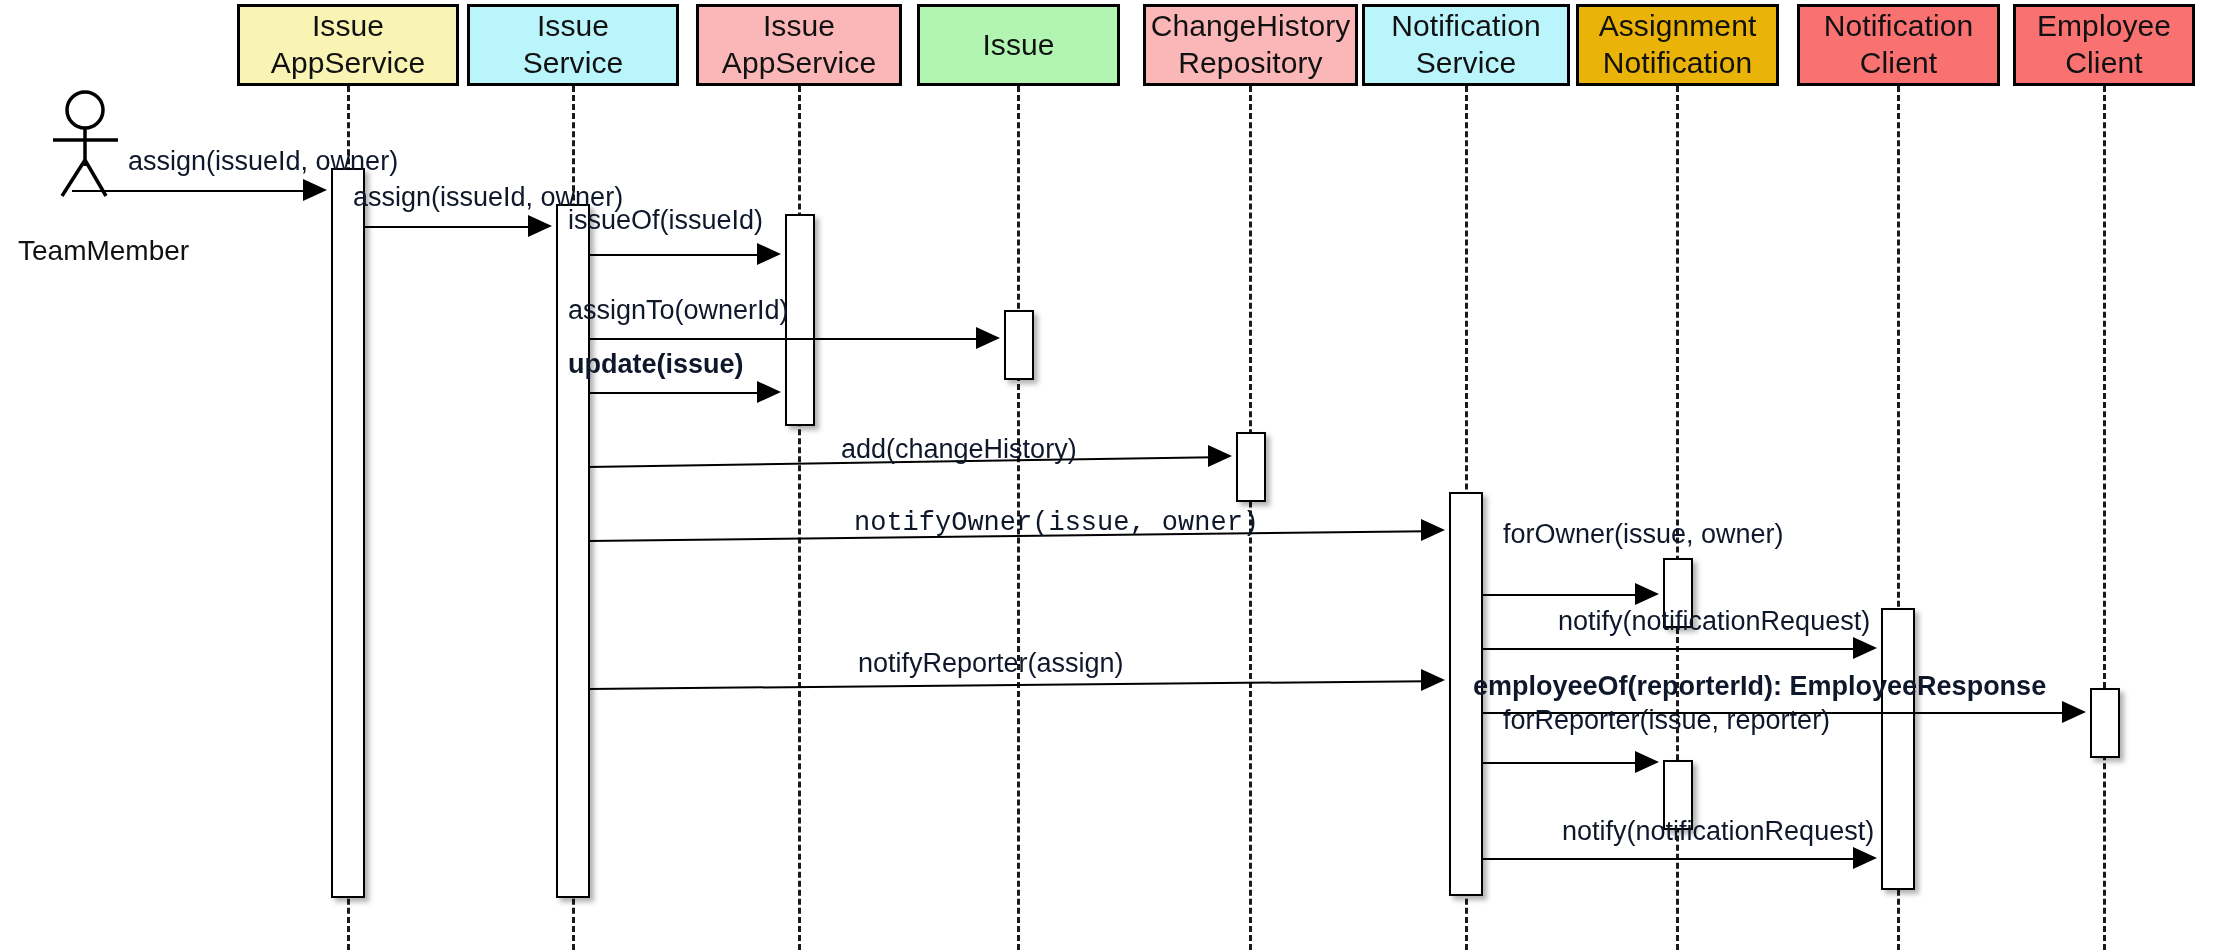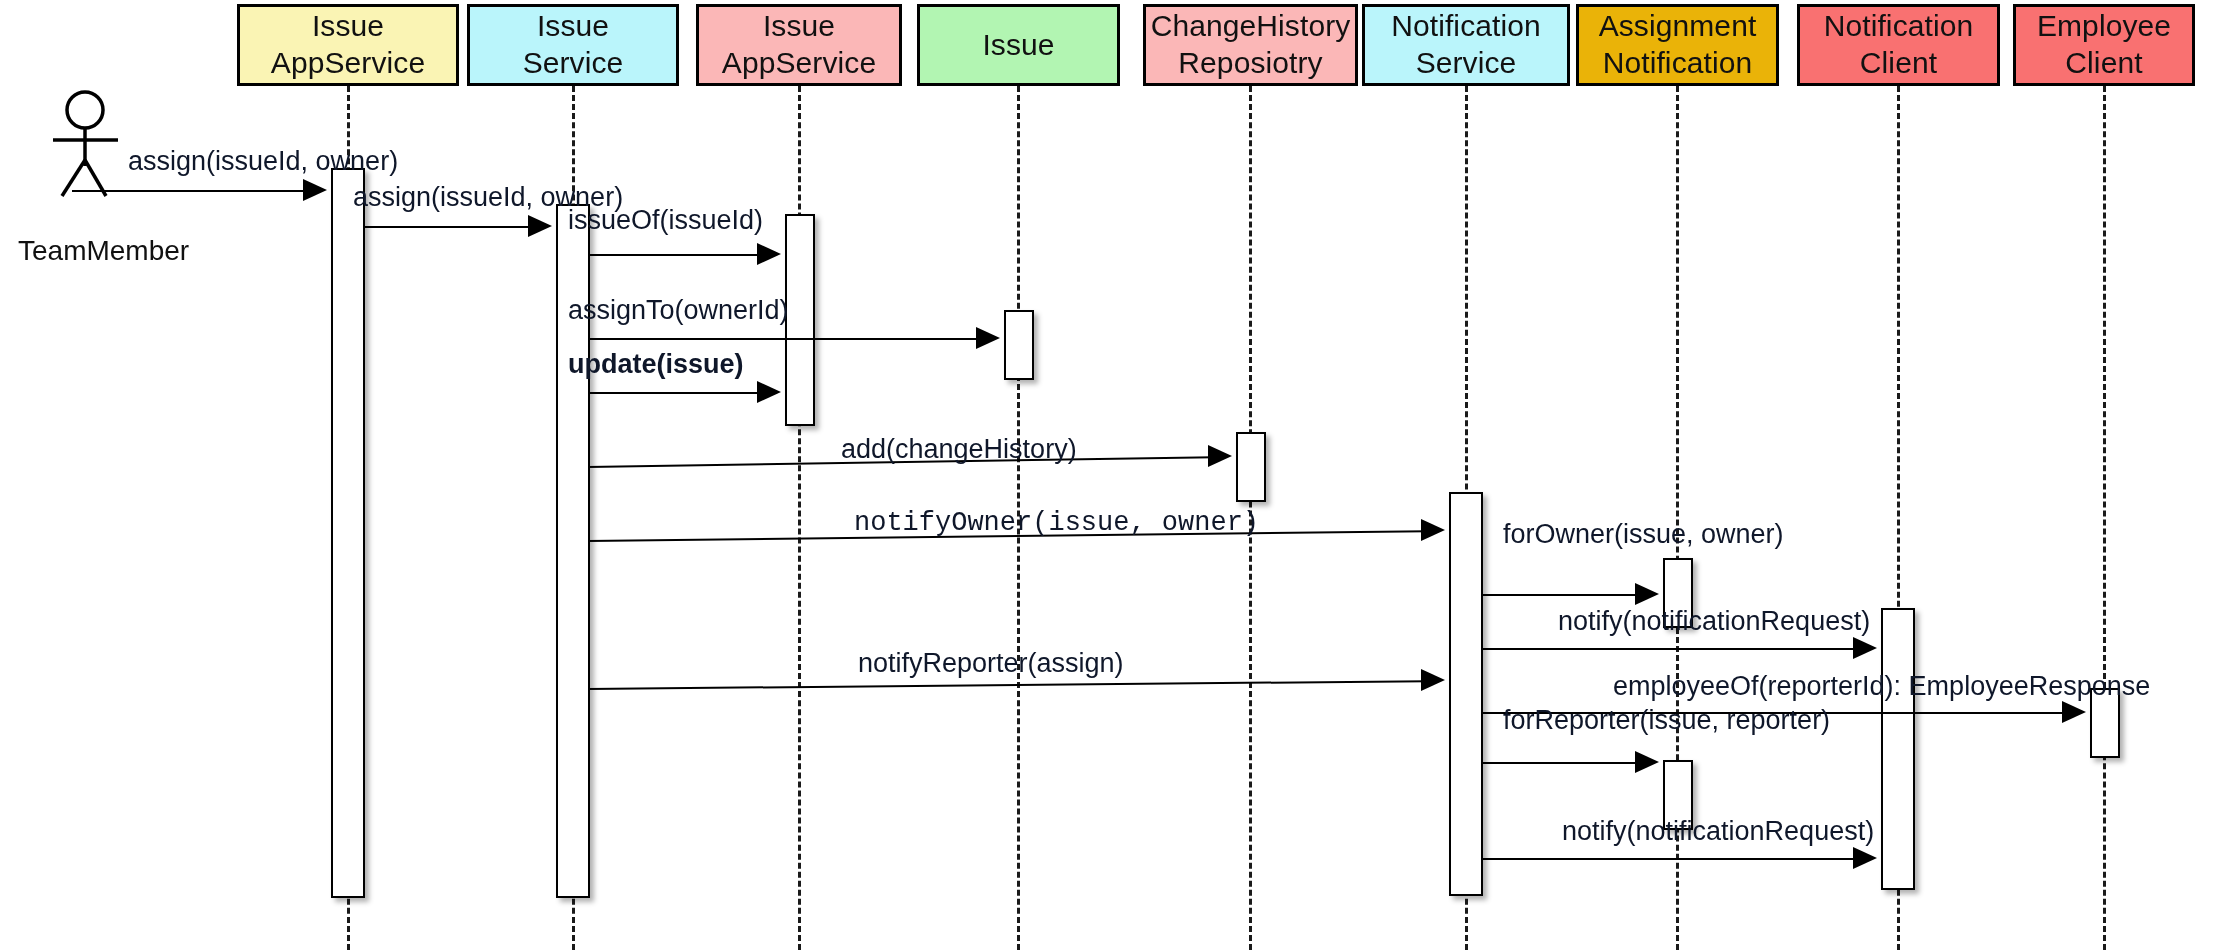--- a/index.html
+++ b/index.html
@@ -98,21 +98,21 @@
     </div>
     <div class="lifeline-head" style="left: 696px; top: 4px; width: 206px; height: 82px; background: rgb(251, 183, 183);">
       <span class="l1">Issue</span>
       <span class="l2">AppService</span>
     </div>
     <div class="lifeline-head" style="left: 917px; top: 4px; width: 203px; height: 82px; background: rgb(178, 245, 178);">
       <span class="l1">Issue</span>
     </div>
     <div class="lifeline-head" style="left: 1143px; top: 4px; width: 215px; height: 82px; background: rgb(251, 183, 183);">
       <span class="l1">ChangeHistory</span>
-      <span class="l2">Reposiotry</span>
+      <span class="l2">Repository</span>
     </div>
     <div class="lifeline-head" style="left: 1362px; top: 4px; width: 208px; height: 82px; background: rgb(186, 245, 251);">
       <span class="l1">Notification</span>
       <span class="l2">Service</span>
     </div>
     <div class="lifeline-head" style="left: 1576px; top: 4px; width: 203px; height: 82px; background: #eab308;">
       <span class="l1">Assignment</span>
       <span class="l2">Notification</span>
     </div>
     <div class="lifeline-head" style="left: 1797px; top: 4px; width: 203px; height: 82px; background: rgb(249, 113, 113);">
@@ -166,20 +166,20 @@
     <div class="msg-head" style="left: 1635px; top: 583px;"></div>
     <div class="msg-label" style="left: 1503px; top: 521px;">forOwner(issue, owner)</div>
     <div class="msg-line" style="left: 1483px; top: 648px; width: 376px; transform: rotate(0deg);"></div>
     <div class="msg-head" style="left: 1853px; top: 637px;"></div>
     <div class="msg-label" style="left: 1558px; top: 608px;">notify(notificationRequest)</div>
     <div class="msg-line" style="left: 588px; top: 688px; width: 839.037px; transform: rotate(-0.534834deg);"></div>
     <div class="msg-head" style="left: 1421px; top: 669px;"></div>
     <div class="msg-label" style="left: 858px; top: 650px;">notifyReporter(assign)</div>
     <div class="msg-line" style="left: 1483px; top: 712px; width: 585px; transform: rotate(0deg);"></div>
     <div class="msg-head" style="left: 2062px; top: 701px;"></div>
-    <div class="msg-label" style="left: 1613px; top: 673px;">employeeOf(reporterId): EmployeeResponse</div>
+    <div class="msg-label" style="left: 1473px; top: 673px; font-weight: bold;">employeeOf(reporterId): EmployeeResponse</div>
     <div class="msg-line" style="left: 1483px; top: 762px; width: 158px; transform: rotate(0deg);"></div>
     <div class="msg-head" style="left: 1635px; top: 751px;"></div>
     <div class="msg-label" style="left: 1503px; top: 707px;">forReporter(issue, reporter)</div>
     <div class="msg-line" style="left: 1483px; top: 858px; width: 376px; transform: rotate(0deg);"></div>
     <div class="msg-head" style="left: 1853px; top: 847px;"></div>
     <div class="msg-label" style="left: 1562px; top: 818px;">notify(notificationRequest)</div>
   </div>
 
 </body></html>

